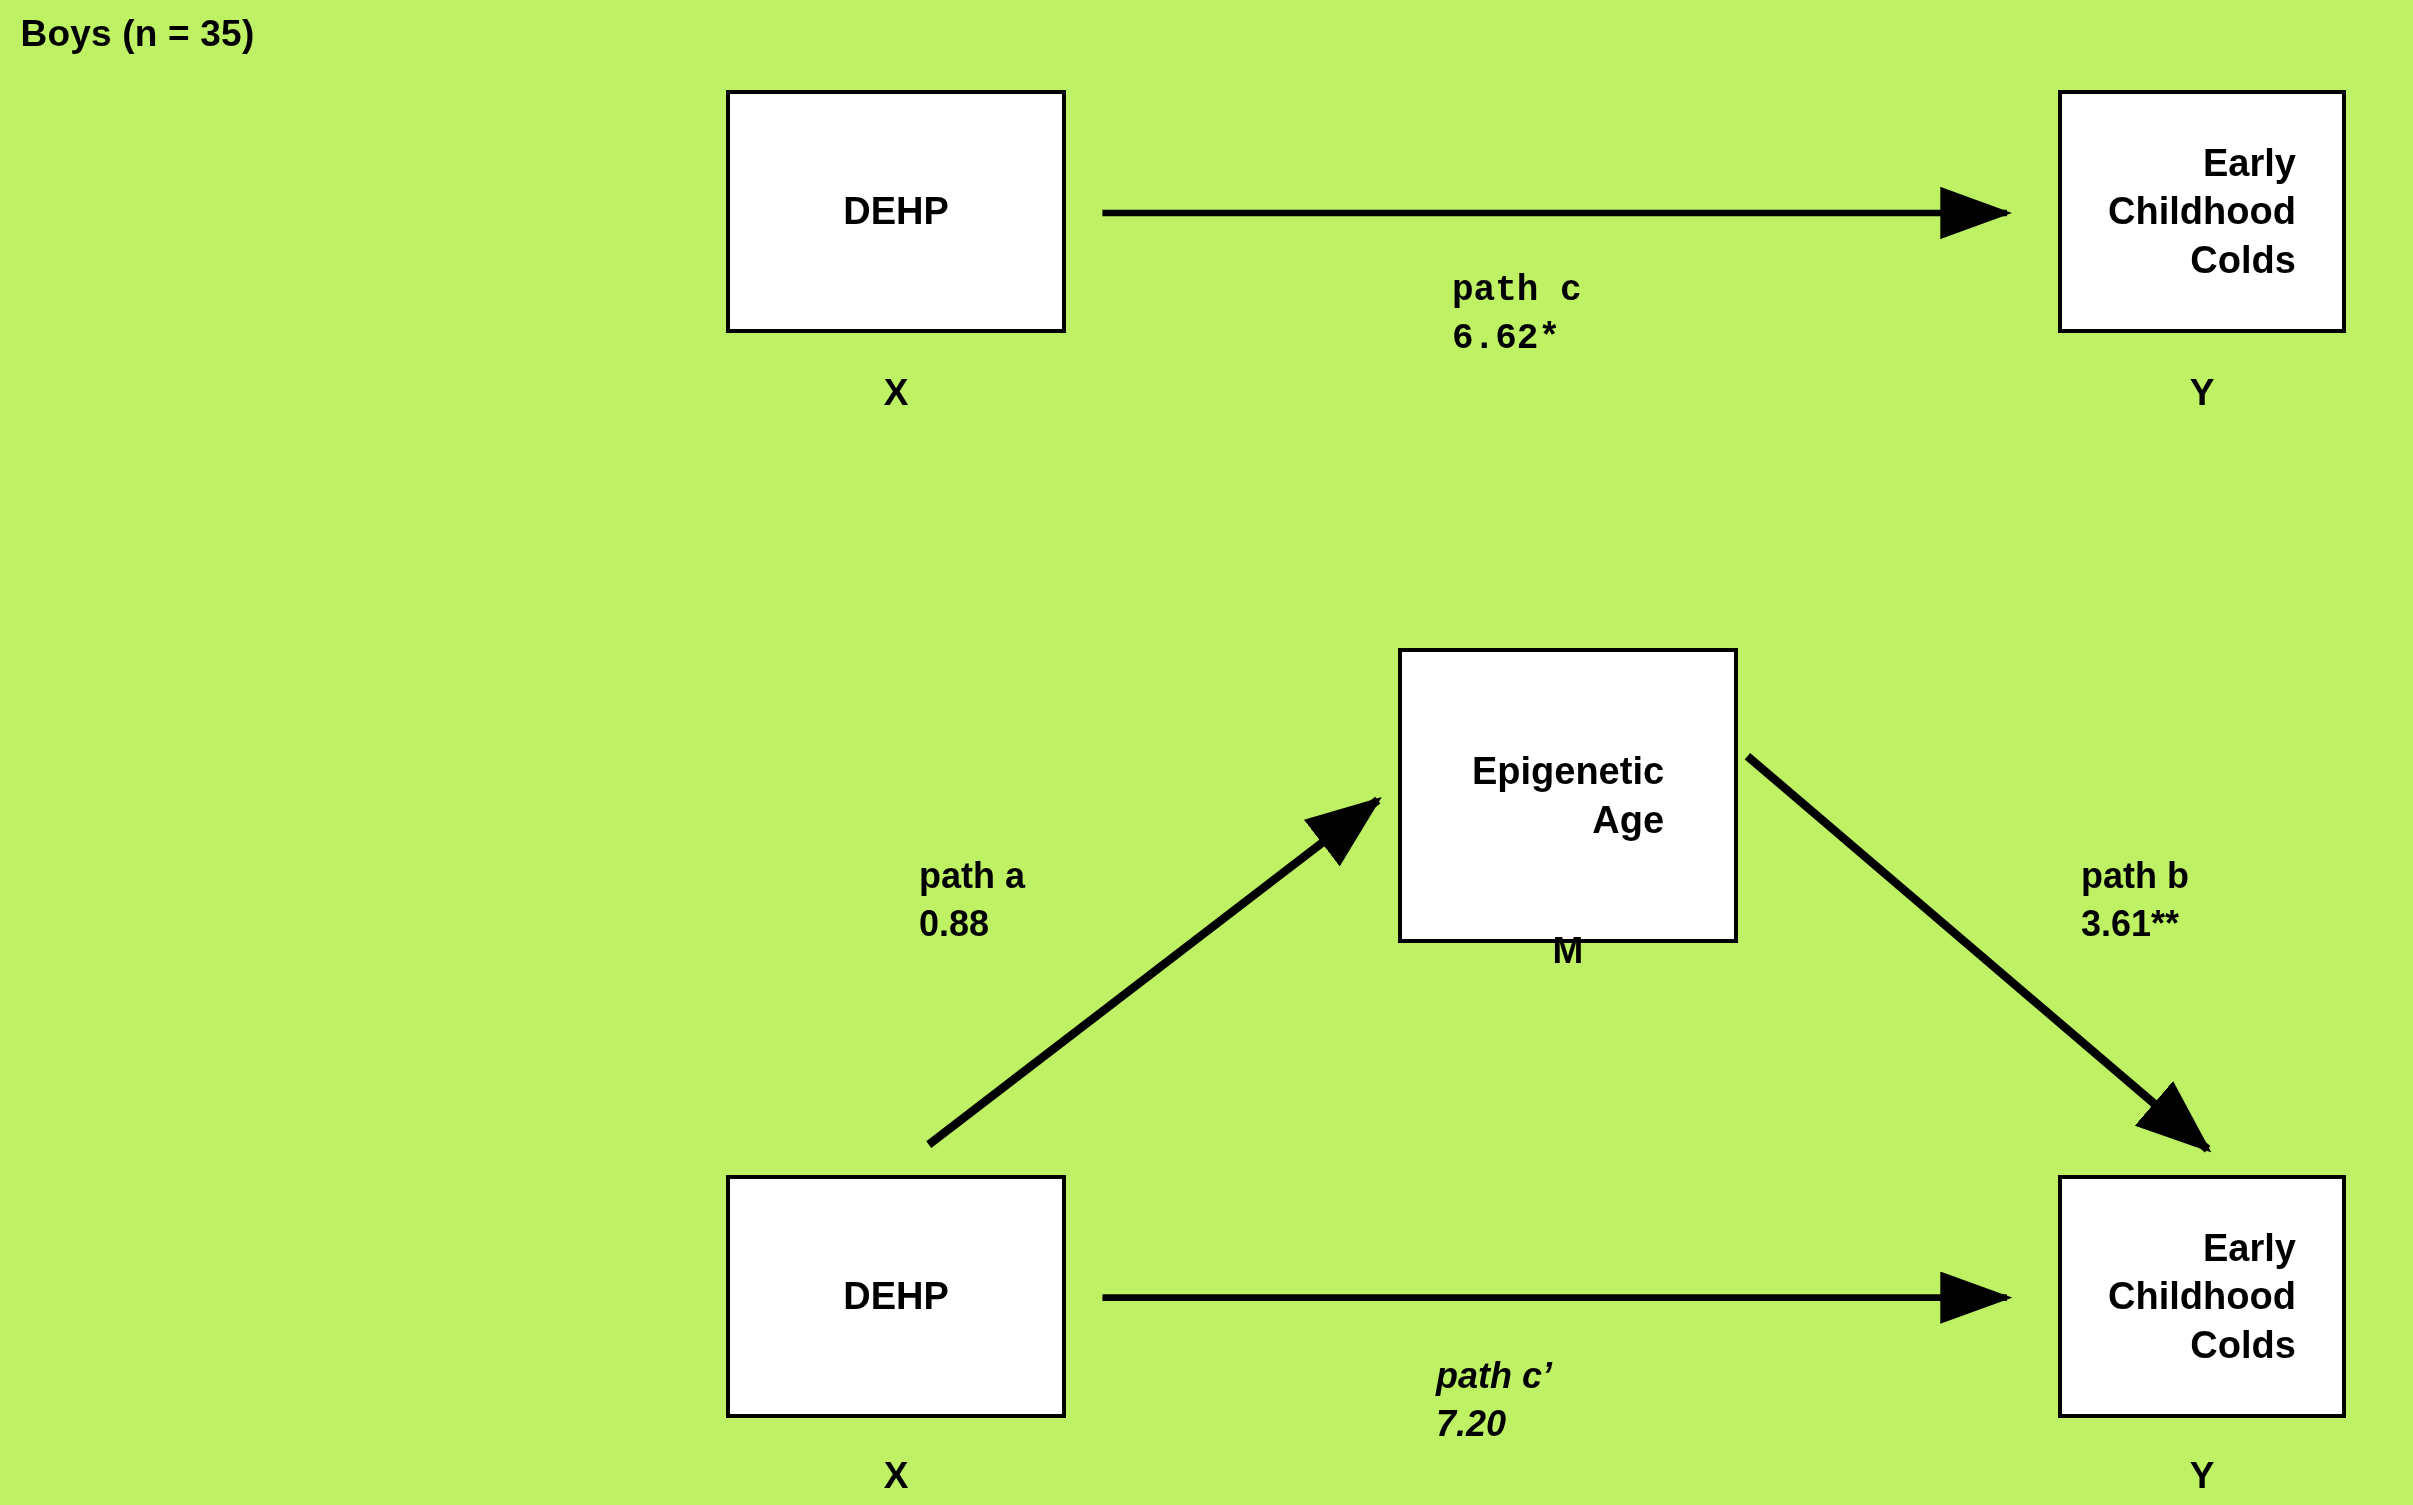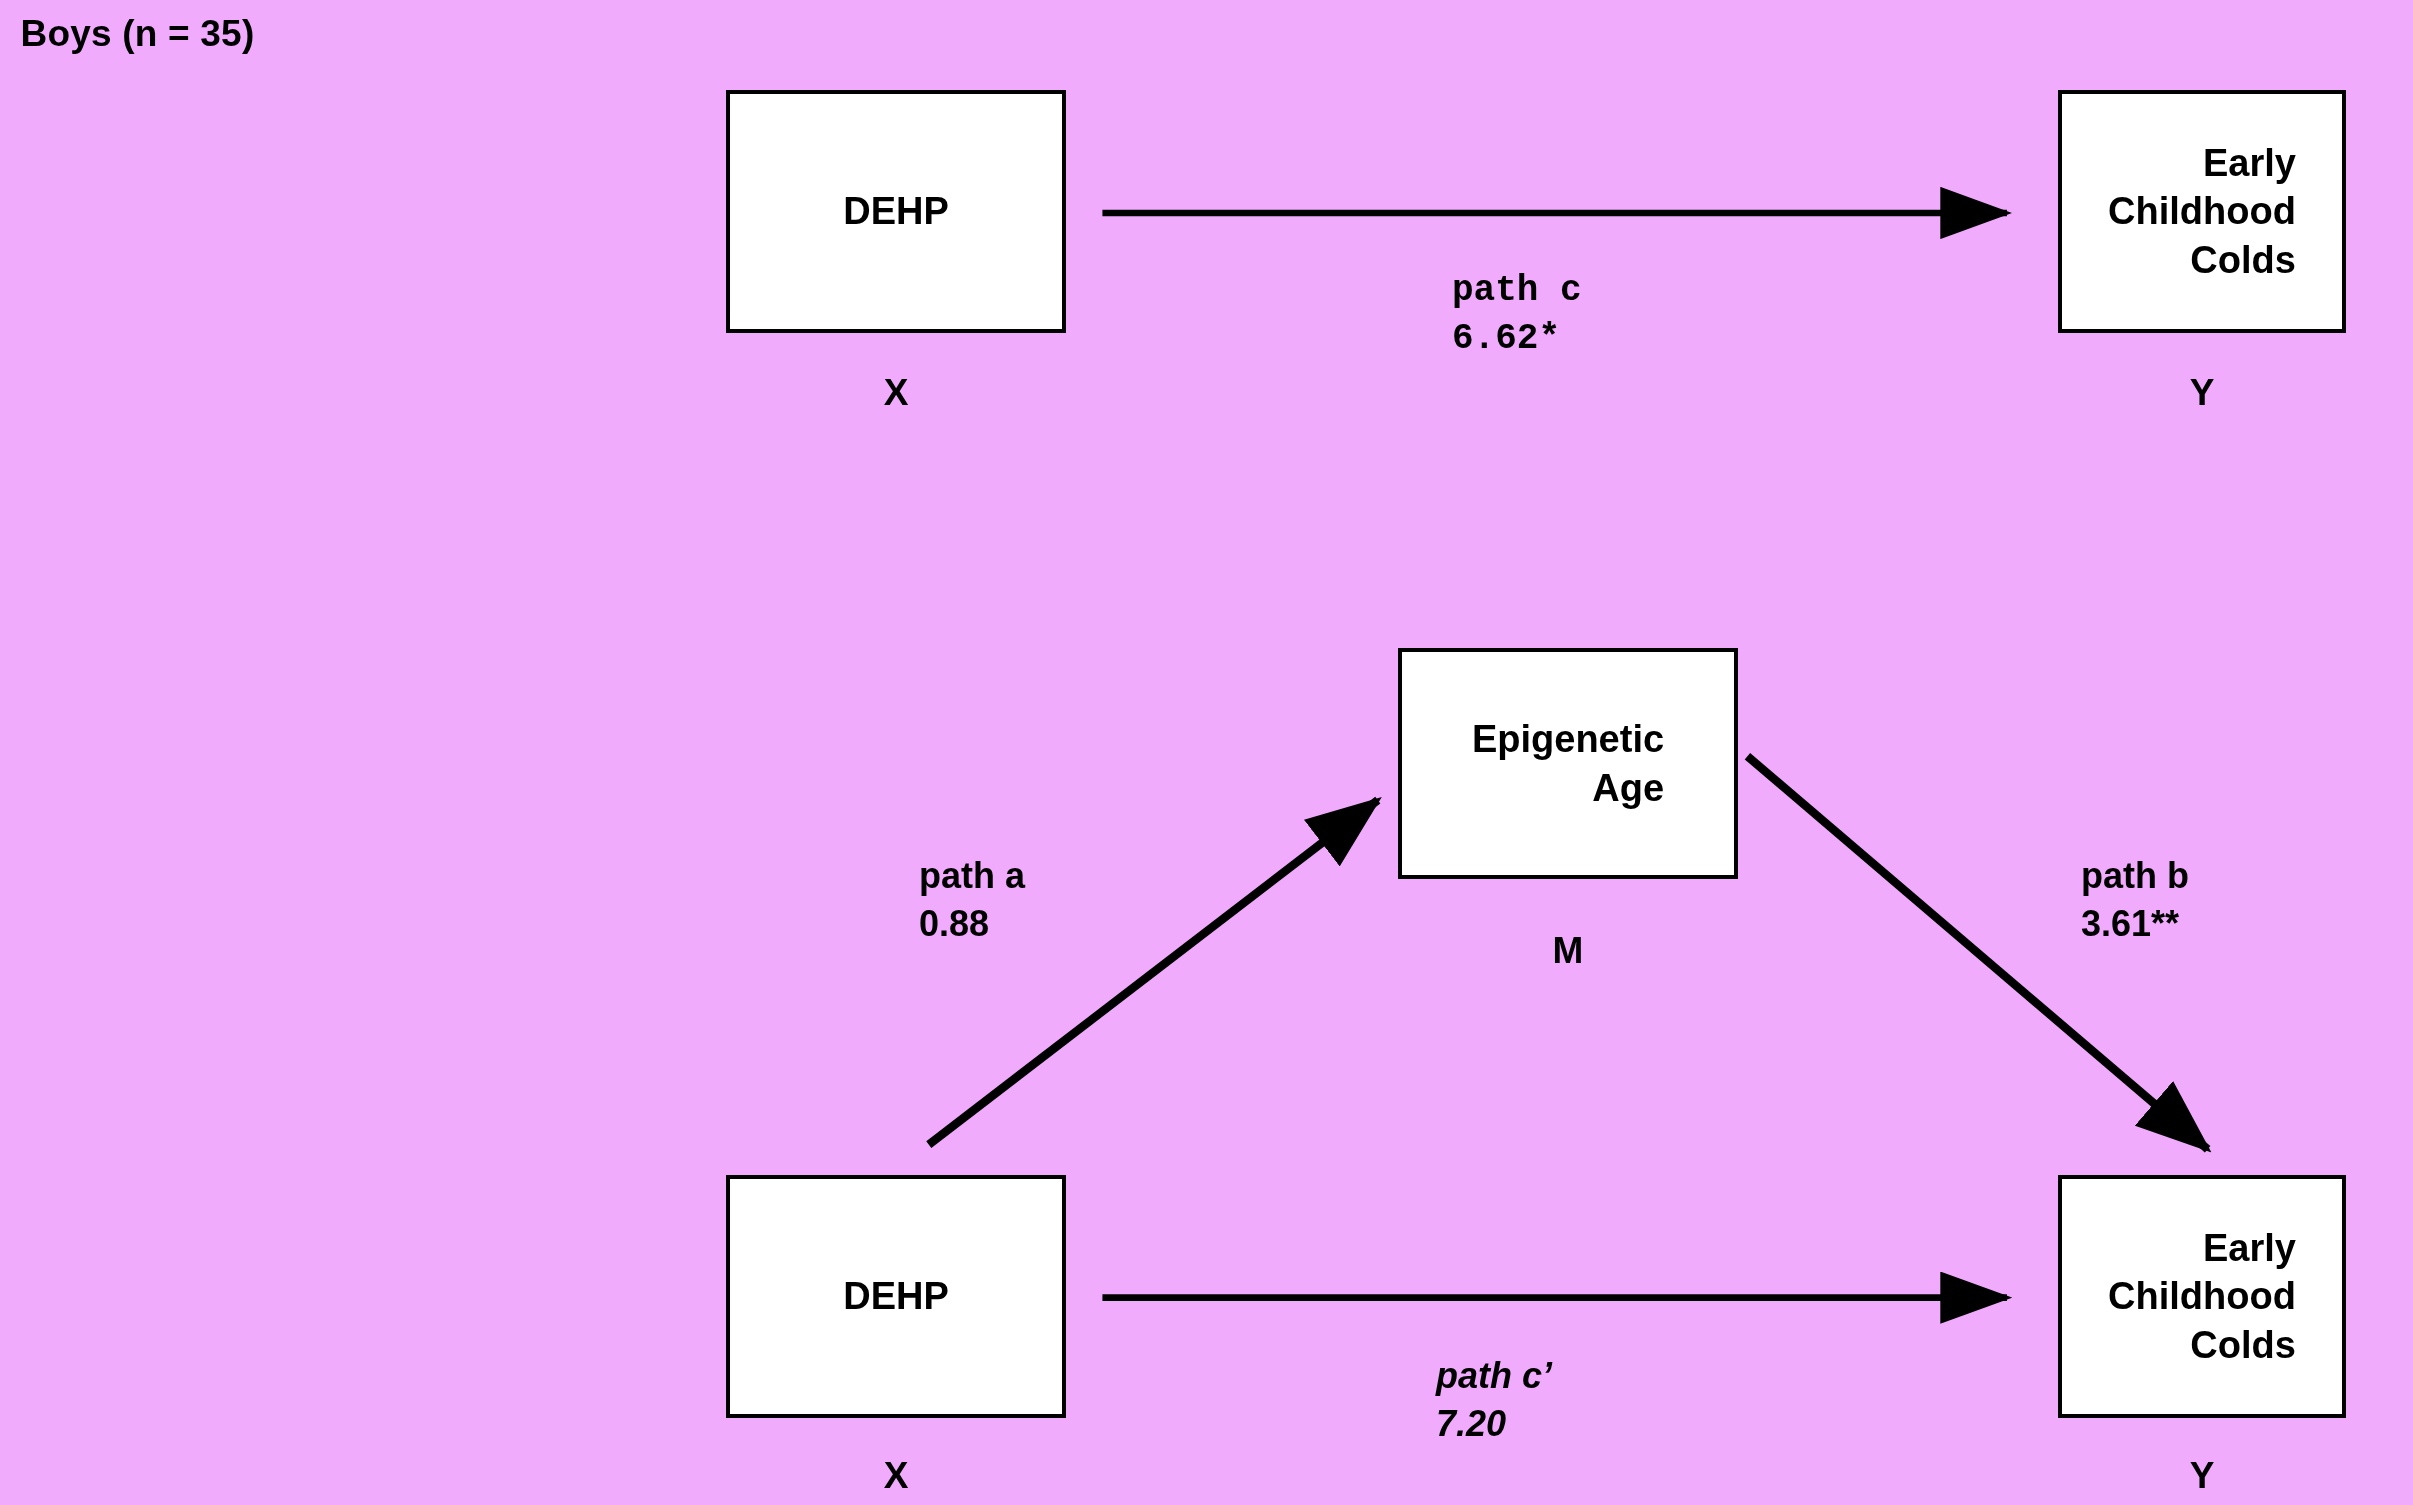--- a/index.html
+++ b/index.html
@@ -8,21 +8,21 @@
     background: #ffffff;
   }
   body {
     font-family: "Liberation Sans", sans-serif;
     color: #000000;
   }
   #canvas {
     position: relative;
     width: 2413px;
     height: 1505px;
-    background: #f0abfc;
+    background: #bef264;
     overflow: hidden;
   }
 
   
   .panel-title {
     position: absolute;
     left: 20.5px;
     top: 13px;
     font-size: 37px;
     font-weight: bold;
@@ -117,21 +117,21 @@
       <span>Colds</span>
     </span>
   </div>
   <div class="role-letter" style="left:2058px; top:372px; width:288px;">Y</div>
 
   <div class="path-label centered" style="left:1354px; top:267px; width:373px; text-align:left; padding-left:98px;font-family:Liberation Mono, monospace;">
     <span class="path-name">path c</span>
     <span class="path-value">6.62*</span>
   </div>
 
-  <div class="node-box" style="left:1398px; top:648px; width:340px; height:231px;">
+  <div class="node-box" style="left:1398px; top:648px; width:340px; height:295px;">
     <span class="node-label">
       <span>Epigenetic</span><br>
       <span>Age</span>
     </span>
   </div>
   <div class="role-letter" style="left:1398px; top:930px; width:340px;">M</div>
 
   <div class="node-box" style="left:726px; top:1175px; width:340px; height:243px;">
     <span class="node-label">DEHP</span>
   </div>

